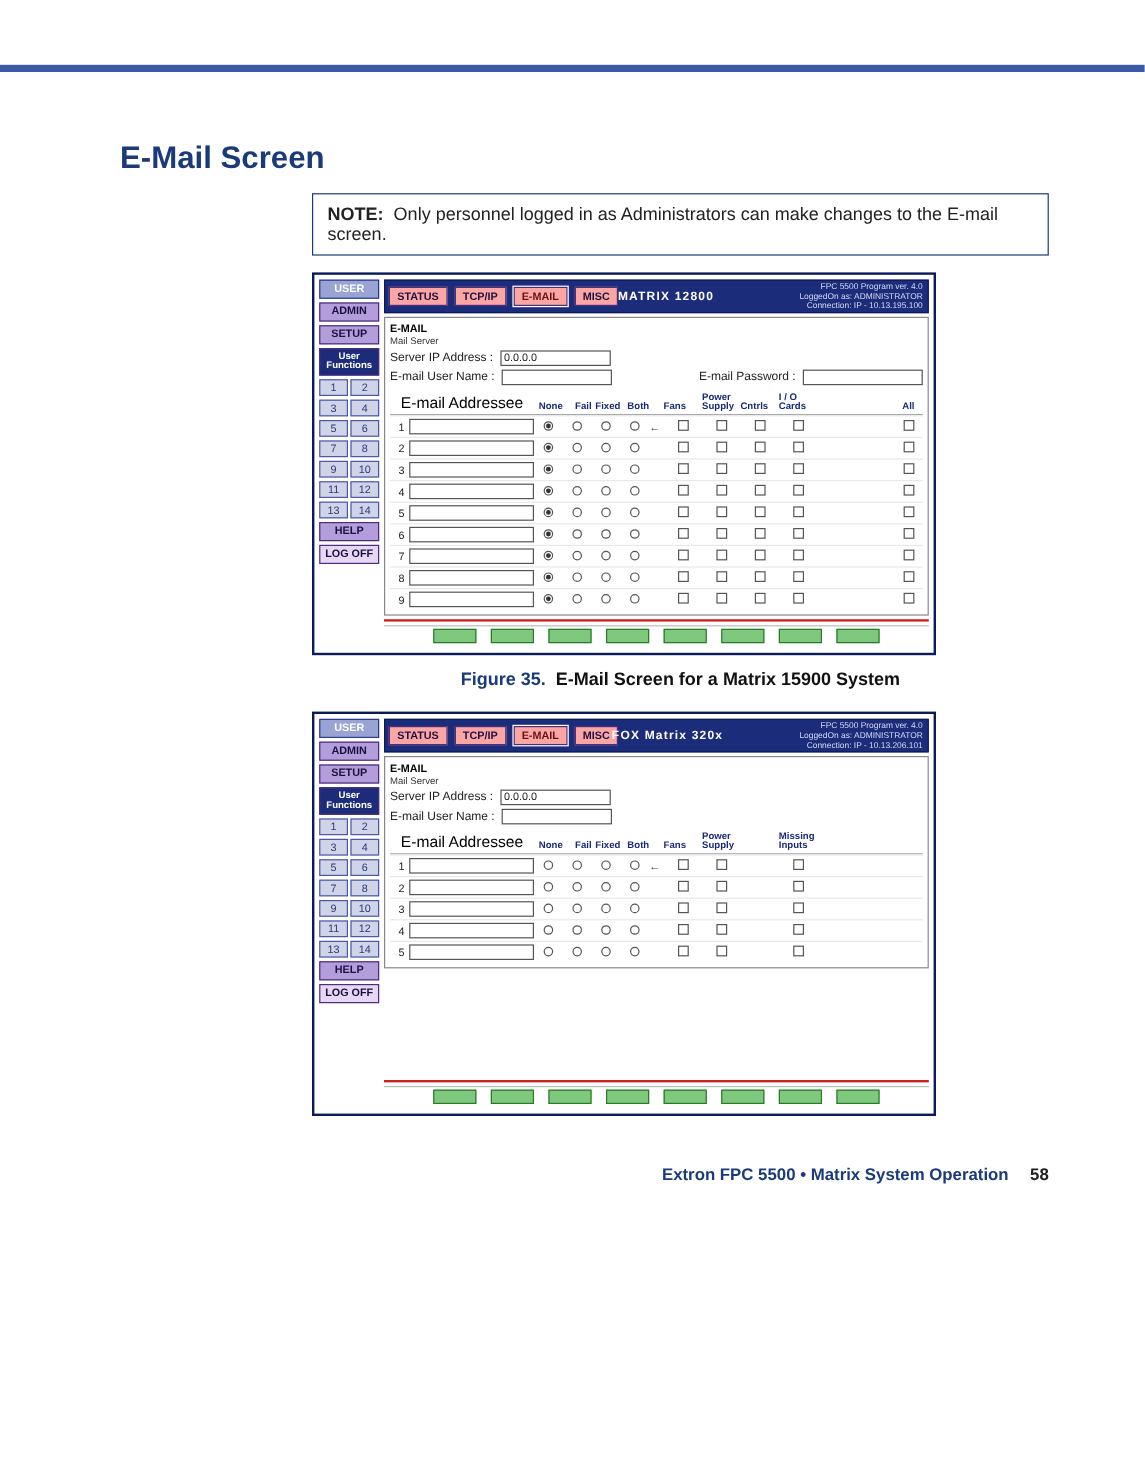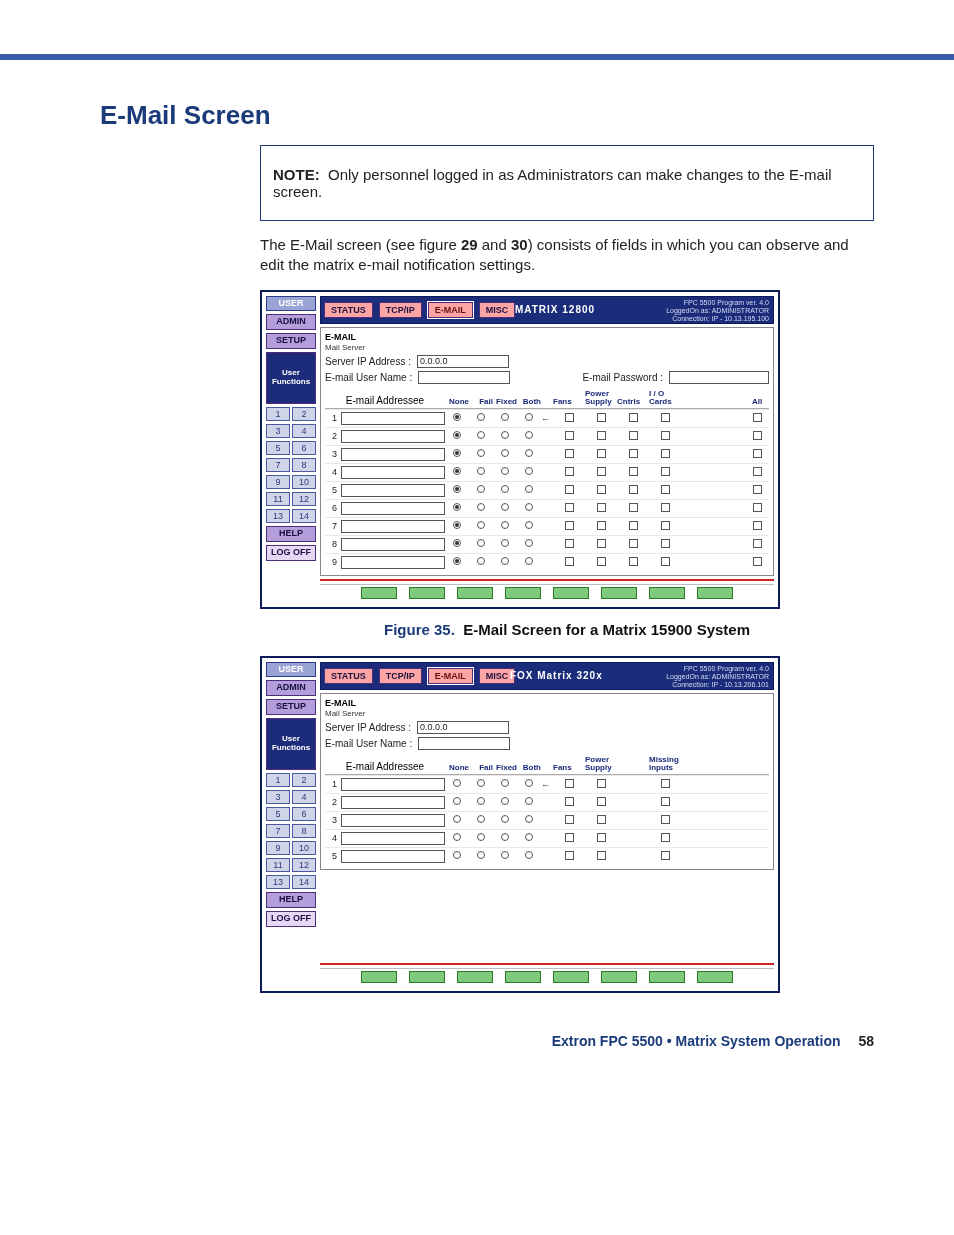--- a/index.html
+++ b/index.html
@@ -5,24 +5,24 @@
   * { box-sizing: border-box; margin: 0; padding: 0; }
   body {
     font-family: "Segoe UI", Arial, sans-serif;
     font-size: 14px;
     color: #222;
     background: #fff;
     width: 954px;
     position: relative;
   }
   .topbar { height: 60px; background: #fff; border-bottom: 6px solid #3a5ca8; }
-  .page { padding: 40px 80px 40px 100px; }
+  .page { padding: 40px 80px 40px 100px; margin-top: 16px; }
   h1.section-title { color: #1a3a7a; font-size: 26px; font-weight: 700; margin-bottom: 14px; }
   .note-box {
-    border: 1px solid #1a3a7a; padding: 20px 12px; margin: 0 0 14px 160px;
+    border: 1px solid #1a3a7a; padding: 8px 12px; margin: 0 0 14px 160px;
     font-size: 15px; background:#fff;
   }
   .note-box b { font-weight: 700; }
   .body-text { margin: 0 0 14px 160px; font-size: 15px; line-height: 1.35; }
   .body-text b { font-weight: 700; }
   .figure { margin: 0 0 18px 160px; }
   .fig-caption { text-align:center; margin-top: 12px; font-size: 15px; }
   .fig-caption .fignum { color: #1a3a7a; font-weight:700; }
   .fig-caption .figtitle { font-weight:700; color:#111; }
   
@@ -31,21 +31,21 @@
     font-family: Tahoma, Arial, sans-serif; font-size: 10px;
   }
   .ss-inner { display:flex; }
   .sidecol { width: 50px; margin-right: 4px; }
   .sidebtn {
     background:#b39ddb; border:1px solid #4b2d7a; color:#1a1040;
     text-align:center; padding:2px 0; margin-bottom:3px; font-weight:700;
     font-size:9px; line-height:1.1;
   }
   .sidebtn.plain { background:#9aa4d4; color:#fff; border-color:#2b3b8a; }
-  .sidebtn.uf { background:#1c2c7a; color:#fff; font-size:8px; padding:16px 0; }
+  .sidebtn.uf { background:#1c2c7a; color:#fff; font-size:8px; padding:2px 0; }
   .pair { display:flex; gap:2px; margin-bottom:3px; }
   .minib {
     flex:1; background:#cfd4e8; border:1px solid #4a5aa0; color:#2c3a7a;
     text-align:center; font-size:9px; padding:1px 0;
   }
   .maincol { flex:1; }
   .tabbar {
     display:flex; align-items:center; background:#1b2c7a; padding:3px;
     border:1px solid #0b1b5a; position:relative; height:28px;
   }
@@ -62,21 +62,21 @@
   .tabbar .rinfo {
     position:absolute; right:4px; top:2px; color:#d6dcf5; font-size:7px;
     text-align:right; line-height:1.15;
   }
   .panel { border:1px solid #888; padding:4px; margin-top:3px; background:#fff; }
   .legend { font-weight:700; font-size:9px; color:#000; margin-bottom:1px; }
   .sublegend { font-size:8px; color:#333; margin-bottom:3px; }
   .row { display:flex; align-items:center; gap:6px; margin-bottom:3px; font-size:10px; }
   .inpt { border:1px solid #555; height:13px; background:#fff; }
   .hdrrow { display:flex; font-size:8px; font-weight:700; color:#1a2a7a; align-items:flex-end; height:22px; border-bottom:1px solid #aaa; padding-bottom:2px; }
-  .hdrrow .addr { flex:0 0 120px; text-align:center; color:#000; font-weight:400; font-size:10px; }
+  .hdrrow .addr { flex:0 0 120px; text-align:center; color:#000; font-weight:400; font-size:13px; }
   .hdrrow .c { width:24px; text-align:right; line-height:1; }
   .hdrrow .c2 { width:32px; text-align:left; line-height:1; }
   .hdrrow .spacer { flex:1; }
   .hdrrow .all { width:24px; text-align:center; }
   .erow { display:flex; align-items:center; font-size:9px; padding:2px 0; border-top:1px solid #e8e8e8; }
   .erow .n { width:12px; text-align:right; margin-right:4px; }
   .erow .ef { flex:0 0 104px; }
   .erow .r { width:24px; text-align:center; }
   .erow .r2 { width:32px; text-align:center; }
   .erow .spacer { flex:1; }
@@ -98,23 +98,20 @@
 <div class="topbar"></div>
 
 <div class="page">
   <h1 class="section-title">E-Mail Screen</h1>
 
   <div class="note-box">
     <b>NOTE:</b>&nbsp;
     <span>Only personnel logged in as Administrators can make changes to the E-mail screen.</span>
   </div>
 
-  <p class="body-text">
-    <span>The E-Mail screen (see figure </span><b>29</b><span> and </span><b>30</b><span>) consists of fields in which you can observe and edit the matrix e-mail notification settings.</span>
-  </p>
 
   <div class="figure">
     <div class="ss">
       <div class="ss-inner">
         <div class="sidecol">
           <div class="sidebtn plain">USER</div>
           <div class="sidebtn">ADMIN</div>
           <div class="sidebtn">SETUP</div>
           <div class="sidebtn uf">User Functions</div>
           <div id="pairs1">

